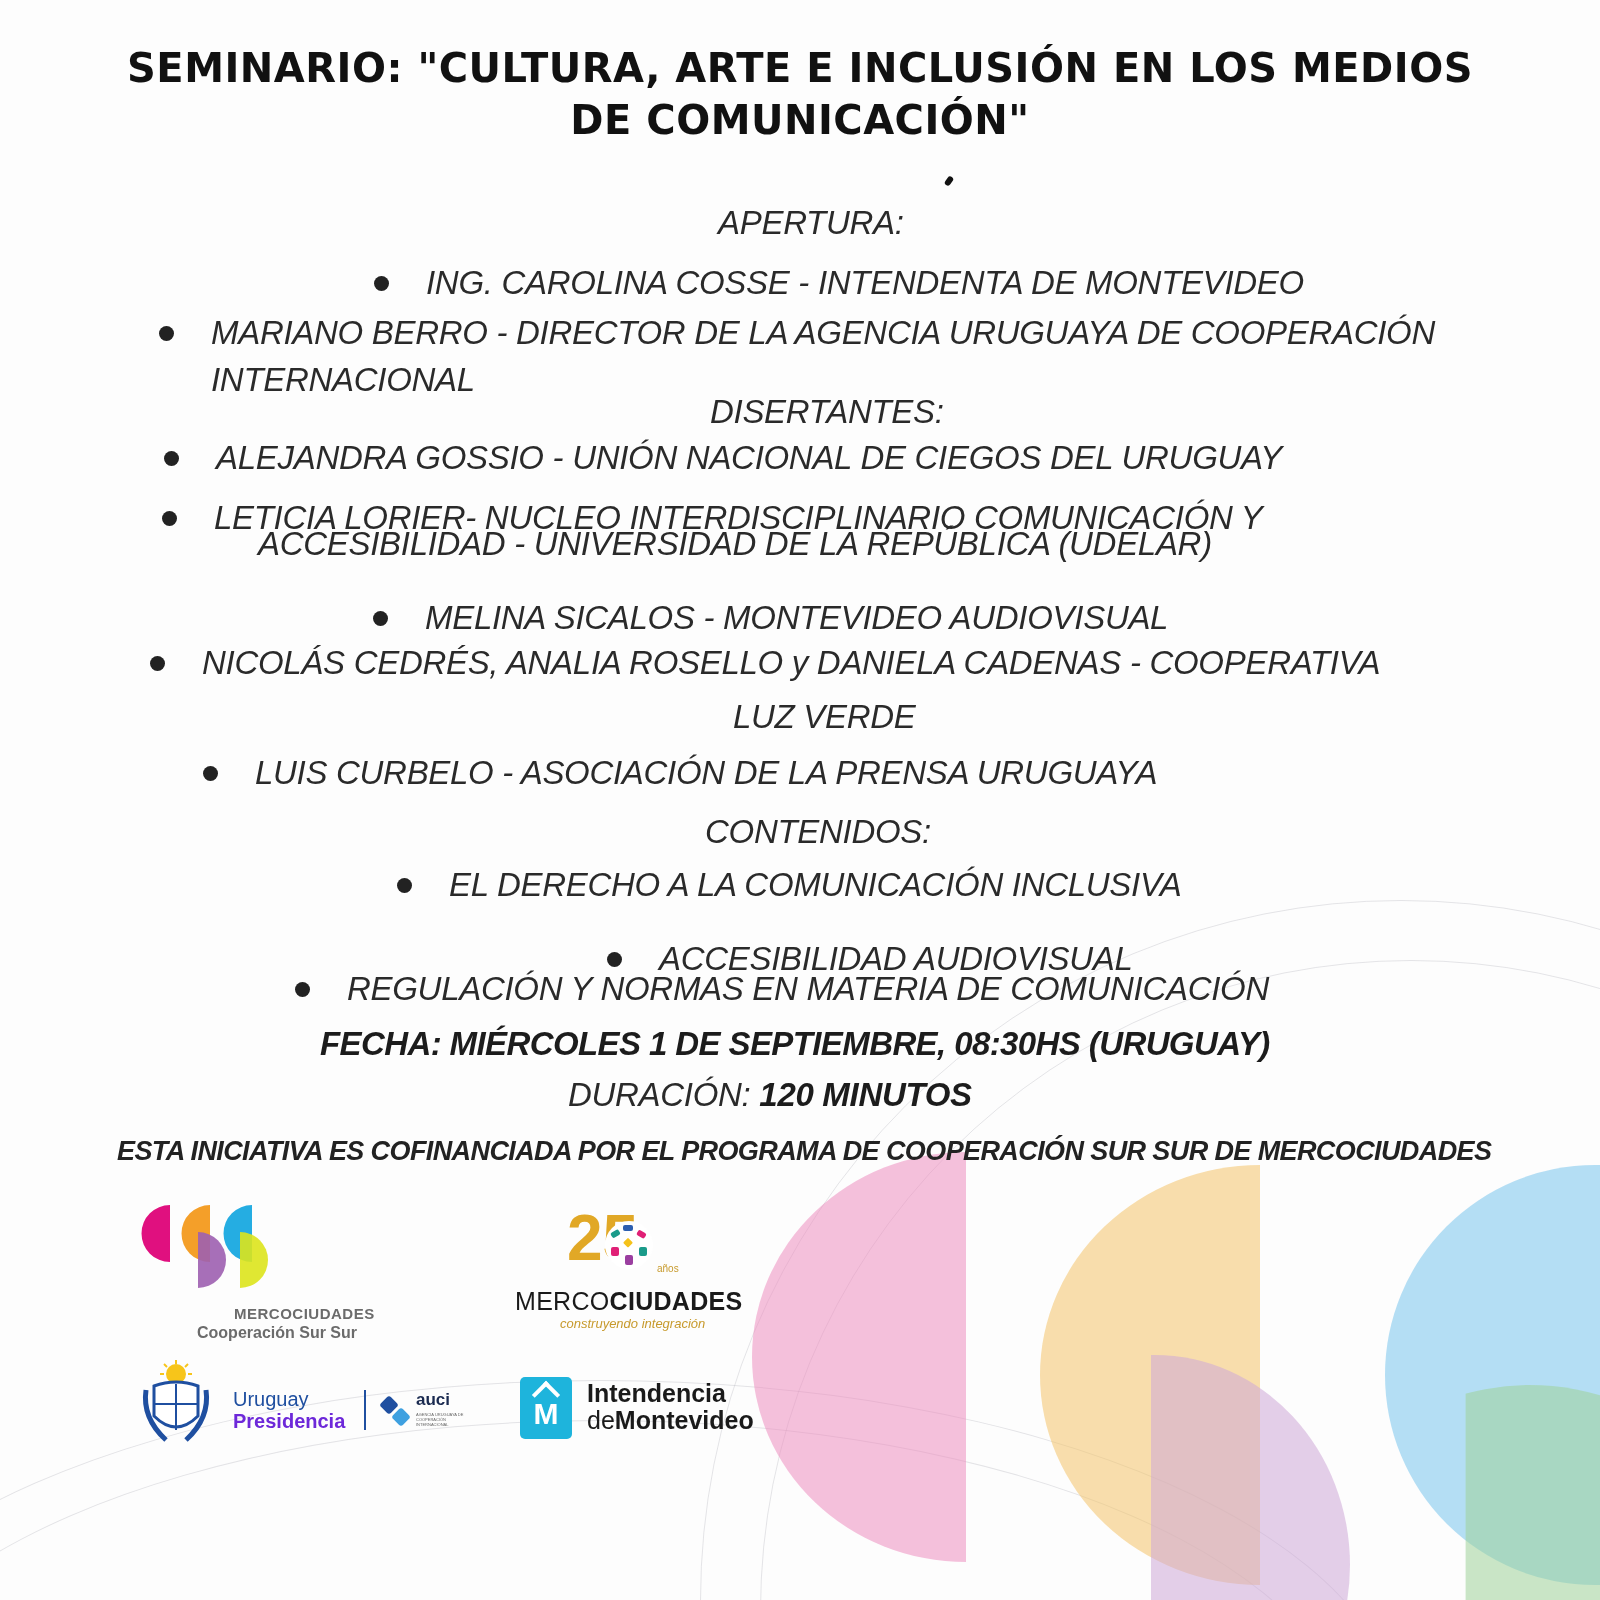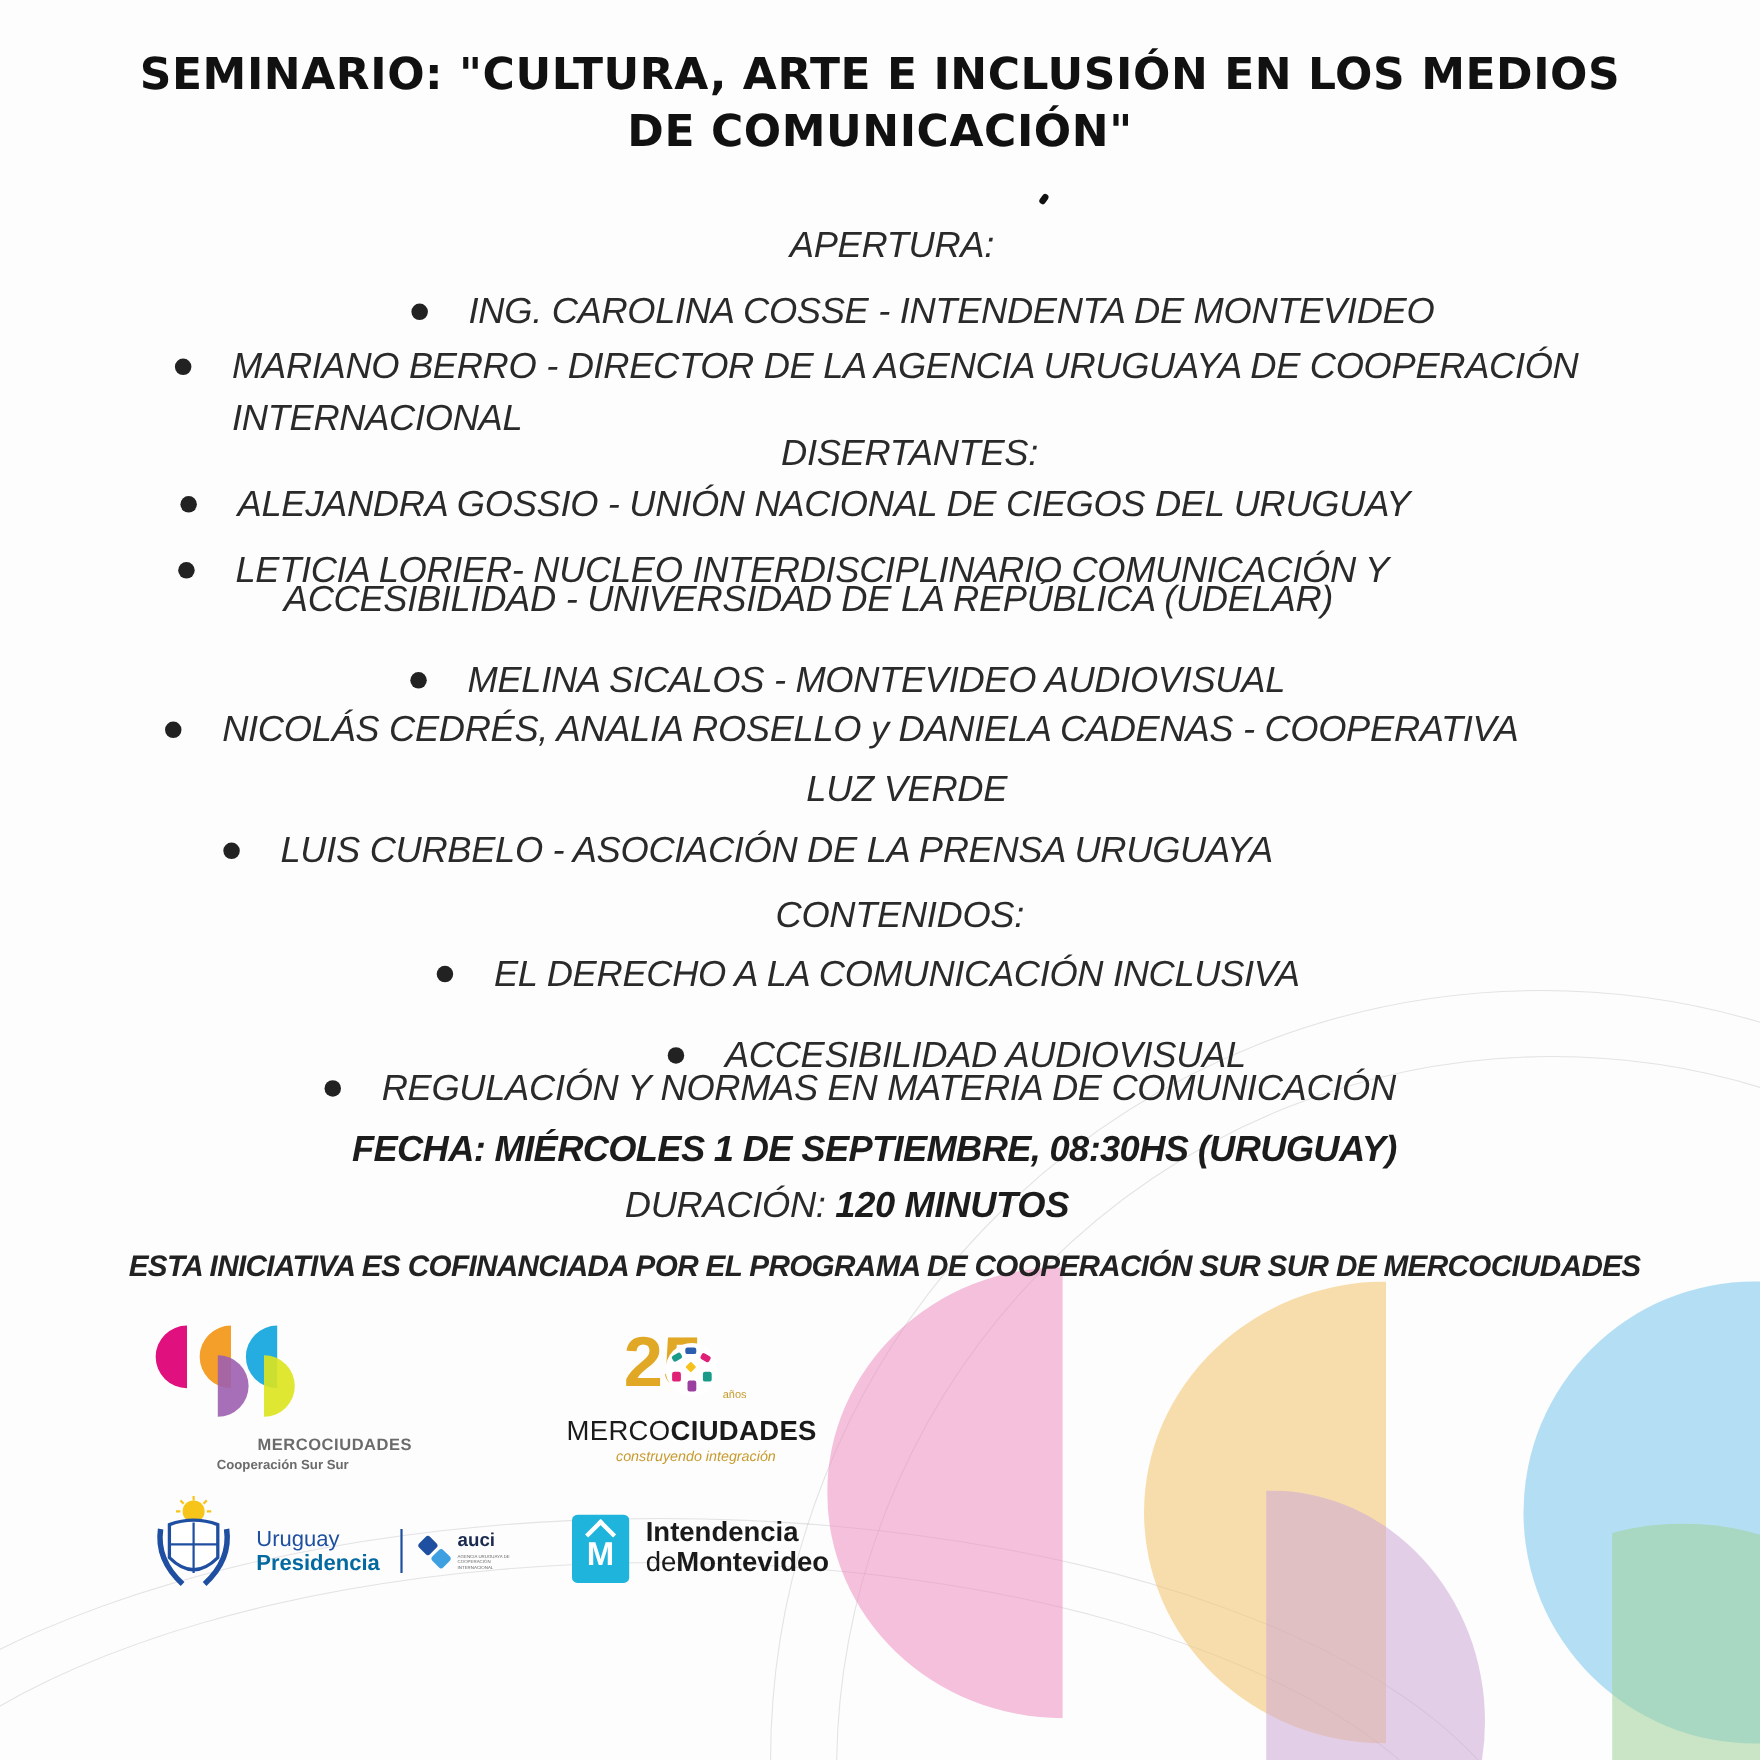--- a/index.html
+++ b/index.html
@@ -116,21 +116,21 @@
 
 <div class="abs" style="left:140px;top:1200px;width:240px;height:150px;">
   <svg width="140" height="95" viewBox="0 0 140 95">
     <path d="M30 5 A28 28 0 0 0 30 62 Z" fill="#e0107f"></path>
     <path d="M70 5 A28 28 0 0 0 70 62 Z" fill="#f39a1e" opacity="0.95"></path>
     <path d="M58 32 A28 28 0 0 1 58 88 Z" fill="#9d5fb0" opacity="0.9"></path>
     <path d="M112 5 A28 28 0 0 0 112 62 Z" fill="#19a9e0" opacity="0.95"></path>
     <path d="M100 32 A28 28 0 0 1 100 88 Z" fill="#dde41c" opacity="0.9"></path>
   </svg>
   <div class="abs logo-text-grey" style="left:94px;top:105px;font-size:15px;letter-spacing:0.5px;">MERCOCIUDADES</div>
-  <div class="abs logo-text-grey" style="left:57px;top:124px;font-size:12px;">Cooperación Sur Sur</div>
+  <div class="abs logo-text-grey" style="left:57px;top:124px;font-size:16px;">Cooperación Sur Sur</div>
 </div>
 
 <div class="abs" style="left:515px;top:1205px;width:215px;height:130px;">
   <div class="abs" style="left:52px;top:0;font-weight:bold;font-size:64px;line-height:66px;color:#e1a826;">25</div>
   <svg class="abs" style="left:88px;top:14px;" width="52" height="52" viewBox="0 0 52 52">
     <circle cx="26" cy="26" r="24" fill="#fff"></circle>
     <rect x="8" y="12" width="9" height="6" rx="2" fill="#1a9b8a" transform="rotate(-30 12 15)"></rect>
     <rect x="20" y="6" width="10" height="6" rx="2" fill="#2c5eb0"></rect>
     <rect x="34" y="12" width="9" height="6" rx="2" fill="#e02076" transform="rotate(30 38 15)"></rect>
     <rect x="22" y="20" width="7" height="7" rx="1" fill="#f5c21b" transform="rotate(45 25 23)"></rect>
@@ -155,21 +155,21 @@
       <line x1="22" y1="14" x2="26" y2="14"></line>
         <line x1="54" y1="14" x2="50" y2="14"></line>
     </g>
     <path d="M16 26 Q38 18 60 26 L60 56 Q38 78 16 56 Z" fill="#fff" stroke="#1f4fa0" stroke-width="3"></path>
     <line x1="38" y1="24" x2="38" y2="70" stroke="#1f4fa0" stroke-width="2"></line>
     <line x1="16" y1="44" x2="60" y2="44" stroke="#1f4fa0" stroke-width="2"></line>
     <path d="M8 30 Q4 58 28 80" fill="none" stroke="#1f4fa0" stroke-width="5"></path>
     <path d="M68 30 Q72 58 48 80" fill="none" stroke="#1f4fa0" stroke-width="5"></path>
   </svg>
   <div class="abs" style="left:95px;top:28px;font-size:20px;color:#1f4fa0;line-height:22px;">Uruguay</div>
-  <div class="abs" style="left:95px;top:50px;font-size:20px;color:#0369a1;font-weight:bold;line-height:22px;">Presidencia</div>
+  <div class="abs" style="left:95px;top:50px;font-size:20px;color:#6d28d9;font-weight:bold;line-height:22px;">Presidencia</div>
   <div class="abs" style="left:226px;top:30px;width:2px;height:40px;background:#1f4fa0;"></div>
   <svg class="abs" style="left:240px;top:34px;" width="34" height="34" viewBox="0 0 34 34">
     <rect x="4" y="4" width="14" height="14" rx="3" fill="#1f4fa0" transform="rotate(45 11 11)"></rect>
     <rect x="16" y="16" width="14" height="14" rx="3" fill="#3ea0e0" transform="rotate(45 23 23)"></rect>
   </svg>
   <div class="abs" style="left:278px;top:30px;font-size:17px;font-weight:bold;color:#1a2a50;">auci</div>
   <div class="abs" style="left:278px;top:52px;width:50px;font-size:4px;line-height:5px;color:#666;">AGENCIA URUGUAYA DE COOPERACIÓN INTERNACIONAL</div>
 </div>
 
 <div class="abs im-box">M</div>

